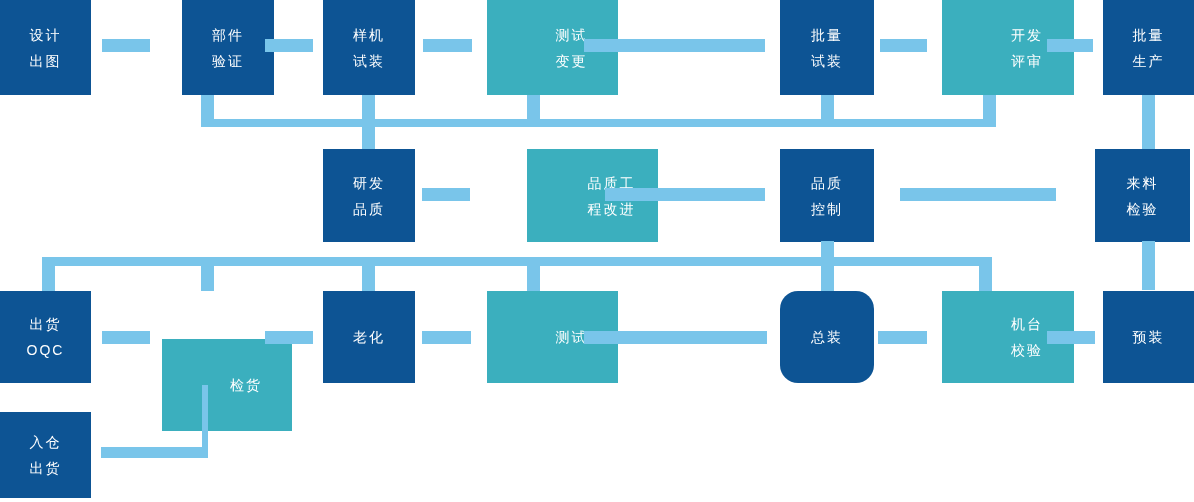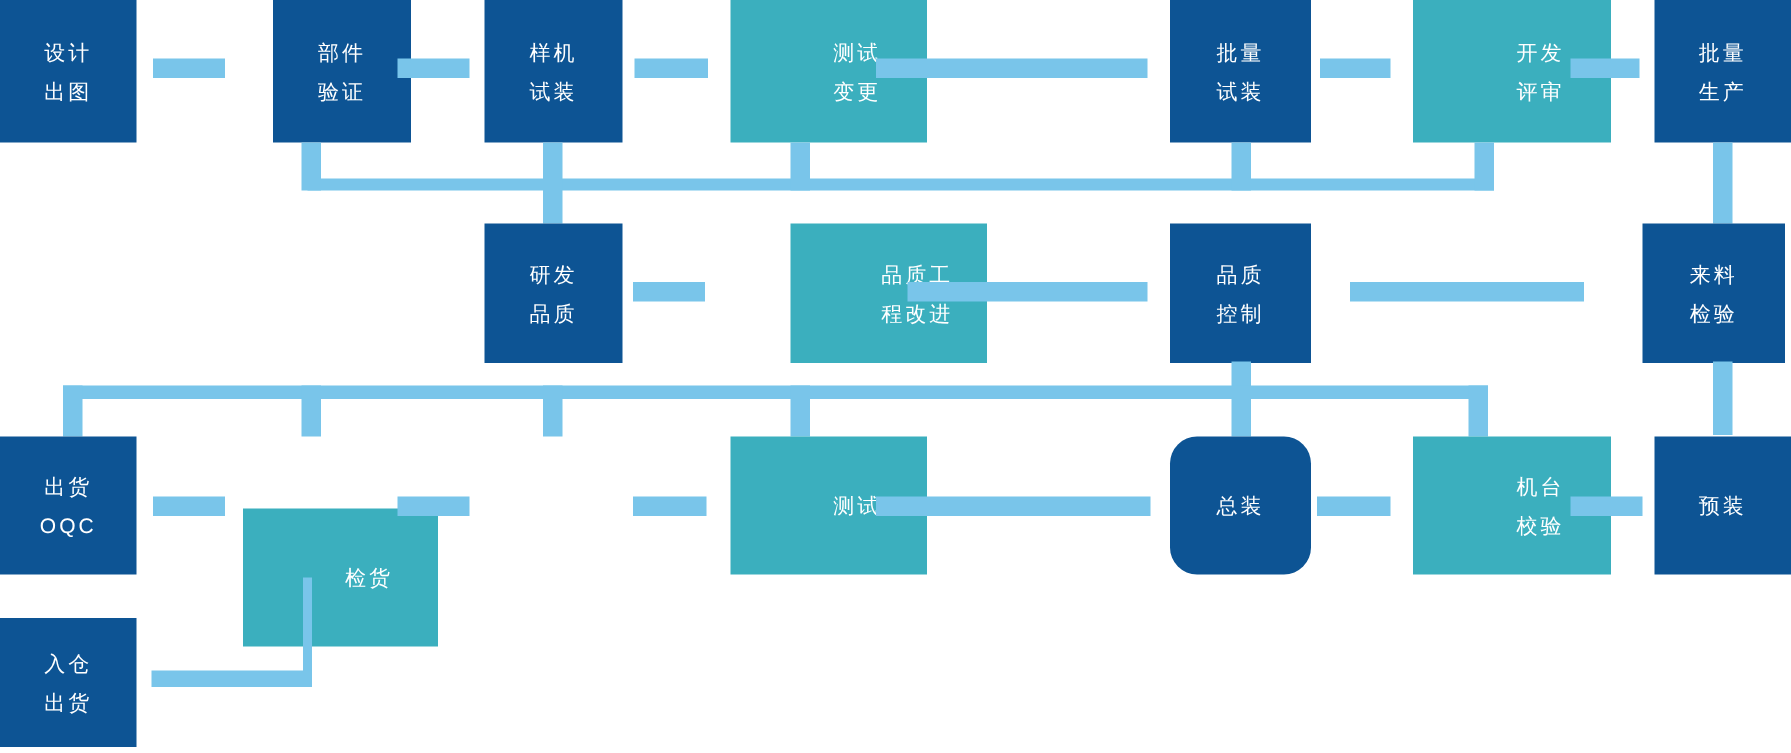--- a/index.html
+++ b/index.html
@@ -77,20 +77,21 @@
   <div class="conn" style="left:42px;top:257px;width:950px;height:9px;"></div>
   <div class="conn" style="left:42px;top:257px;width:13px;height:34px;"></div>
   <div class="conn" style="left:201px;top:257px;width:13px;height:34px;"></div>
   <div class="conn" style="left:362px;top:257px;width:13px;height:34px;"></div>
   <div class="conn" style="left:527px;top:257px;width:13px;height:34px;"></div>
   <div class="conn" style="left:979px;top:257px;width:13px;height:34px;"></div>
 
   <div class="node dark" style="left:0px;top:291px;width:91px;height:92px;">出货
 OQC</div>
   <div class="node teal" style="left:162px;top:291px;width:92px;height:92px;margin-top:48px;">检货</div>
+  <div class="node dark" style="left:323px;top:291px;width:92px;height:92px;">老化</div>
   <div class="node teal" style="left:487px;top:291px;width:93px;height:92px;">测试</div>
   <div class="node dark" style="left:780px;top:291px;width:94px;height:92px;border-radius:18px;">总装</div>
   <div class="node teal" style="left:942px;top:291px;width:94px;height:92px;">机台
 校验</div>
   <div class="node dark" style="left:1103px;top:291px;width:91px;height:92px;">预装</div>
 
   <div class="conn" style="left:102px;top:331px;width:48px;height:13px;"></div>
   <div class="conn" style="left:265px;top:331px;width:48px;height:13px;"></div>
   <div class="conn" style="left:422px;top:331px;width:49px;height:13px;"></div>
   <div class="conn" style="left:584px;top:331px;width:183px;height:13px;"></div>

